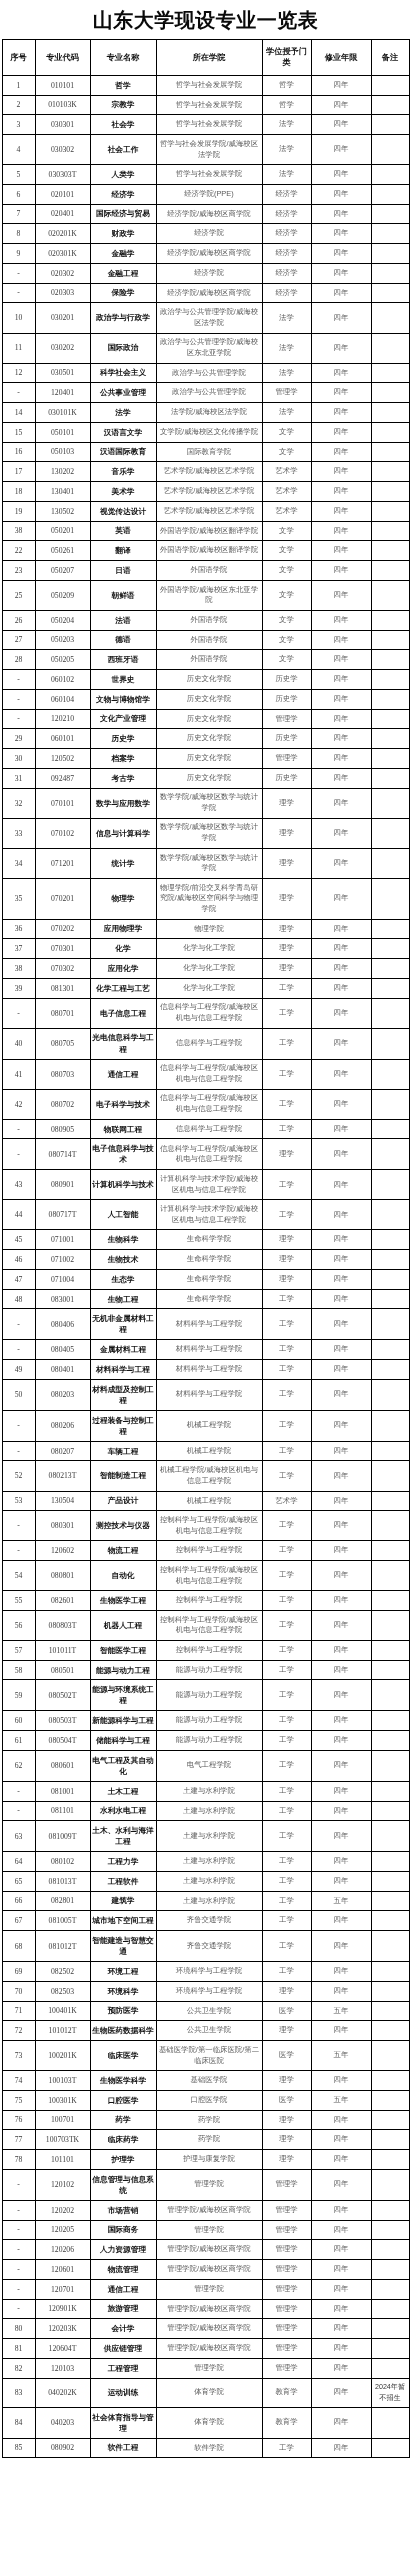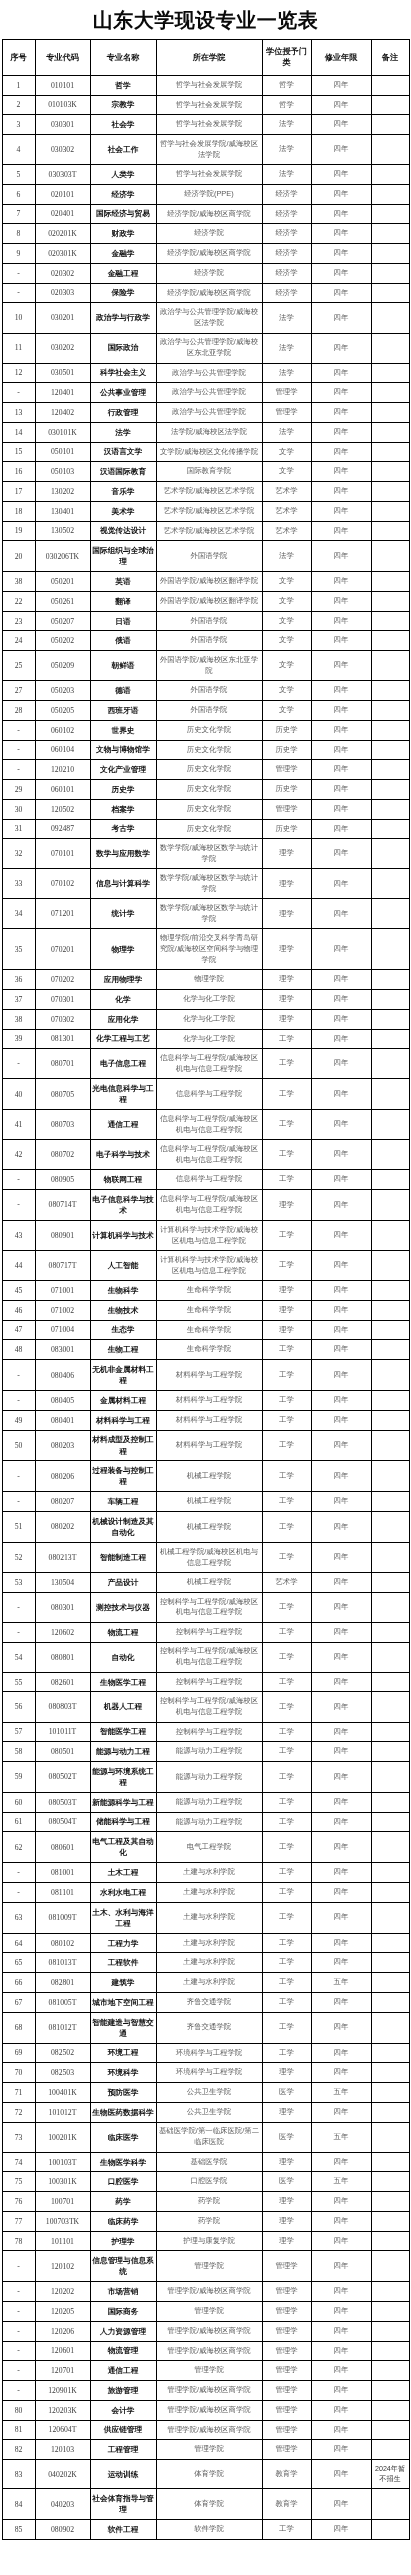--- a/index.html
+++ b/index.html
@@ -219,29 +219,20 @@
         <tr>
           <td class="num">-</td>
           <td class="code">120401</td>
           <td class="name">公共事业管理</td>
           <td class="college">政治学与公共管理学院</td>
           <td class="degree">管理学</td>
           <td class="years">四年</td>
           <td class="remark"></td>
         </tr>
         <tr>
-          <td class="num">13</td>
-          <td class="code">120402</td>
-          <td class="name">行政管理</td>
-          <td class="college">政治学与公共管理学院</td>
-          <td class="degree">管理学</td>
-          <td class="years">四年</td>
-          <td class="remark"></td>
-        </tr>
-        <tr>
           <td class="num">14</td>
           <td class="code">030101K</td>
           <td class="name">法学</td>
           <td class="college">法学院/威海校区法学院</td>
           <td class="degree">法学</td>
           <td class="years">四年</td>
           <td class="remark"></td>
         </tr>
         <tr>
           <td class="num">15</td>
@@ -282,29 +273,20 @@
         <tr>
           <td class="num">19</td>
           <td class="code">130502</td>
           <td class="name">视觉传达设计</td>
           <td class="college">艺术学院/威海校区艺术学院</td>
           <td class="degree">艺术学</td>
           <td class="years">四年</td>
           <td class="remark"></td>
         </tr>
         <tr>
-          <td class="num">20</td>
-          <td class="code">030206TK</td>
-          <td class="name">国际组织与全球治理</td>
-          <td class="college">外国语学院</td>
-          <td class="degree">法学</td>
-          <td class="years">四年</td>
-          <td class="remark"></td>
-        </tr>
-        <tr>
           <td class="num">38</td>
           <td class="code">050201</td>
           <td class="name">英语</td>
           <td class="college">外国语学院/威海校区翻译学院</td>
           <td class="degree">文学</td>
           <td class="years">四年</td>
           <td class="remark"></td>
         </tr>
         <tr>
           <td class="num">22</td>
@@ -318,38 +300,38 @@
         <tr>
           <td class="num">23</td>
           <td class="code">050207</td>
           <td class="name">日语</td>
           <td class="college">外国语学院</td>
           <td class="degree">文学</td>
           <td class="years">四年</td>
           <td class="remark"></td>
         </tr>
         <tr>
-          <td class="num">24</td>
-          <td class="code">050202</td>
-          <td class="name">俄语</td>
-          <td class="college">外国语学院</td>
-          <td class="degree">文学</td>
-          <td class="years">四年</td>
-          <td class="remark"></td>
-        </tr>
-        <tr>
           <td class="num">25</td>
           <td class="code">050209</td>
           <td class="name">朝鲜语</td>
           <td class="college">外国语学院/威海校区东北亚学院</td>
           <td class="degree">文学</td>
           <td class="years">四年</td>
           <td class="remark"></td>
         </tr>
         <tr>
+          <td class="num">26</td>
+          <td class="code">050204</td>
+          <td class="name">法语</td>
+          <td class="college">外国语学院</td>
+          <td class="degree">文学</td>
+          <td class="years">四年</td>
+          <td class="remark"></td>
+        </tr>
+        <tr>
           <td class="num">27</td>
           <td class="code">050203</td>
           <td class="name">德语</td>
           <td class="college">外国语学院</td>
           <td class="degree">文学</td>
           <td class="years">四年</td>
           <td class="remark"></td>
         </tr>
         <tr>
           <td class="num">28</td>
@@ -636,29 +618,20 @@
           <td class="name">过程装备与控制工程</td>
           <td class="college">机械工程学院</td>
           <td class="degree">工学</td>
           <td class="years">四年</td>
           <td class="remark"></td>
         </tr>
         <tr>
           <td class="num">-</td>
           <td class="code">080207</td>
           <td class="name">车辆工程</td>
-          <td class="college">机械工程学院</td>
-          <td class="degree">工学</td>
-          <td class="years">四年</td>
-          <td class="remark"></td>
-        </tr>
-        <tr>
-          <td class="num">51</td>
-          <td class="code">080202</td>
-          <td class="name">机械设计制造及其自动化</td>
           <td class="college">机械工程学院</td>
           <td class="degree">工学</td>
           <td class="years">四年</td>
           <td class="remark"></td>
         </tr>
         <tr>
           <td class="num">52</td>
           <td class="code">080213T</td>
           <td class="name">智能制造工程</td>
           <td class="college">机械工程学院/威海校区机电与信息工程学院</td>

